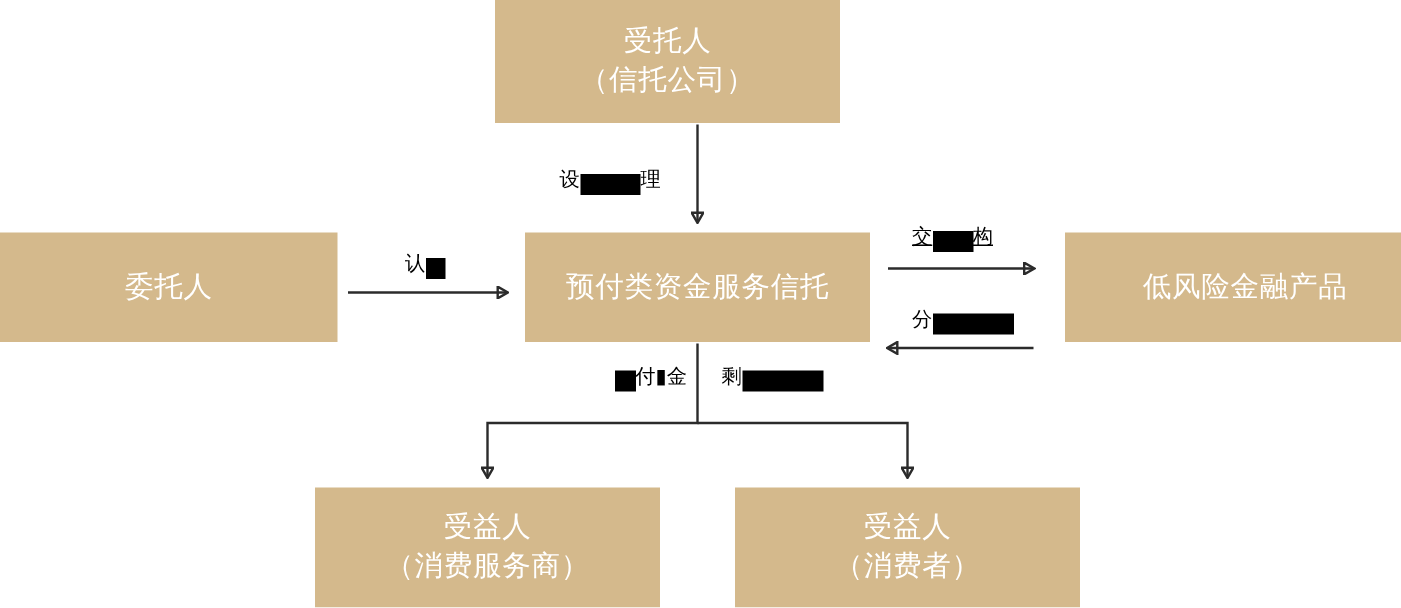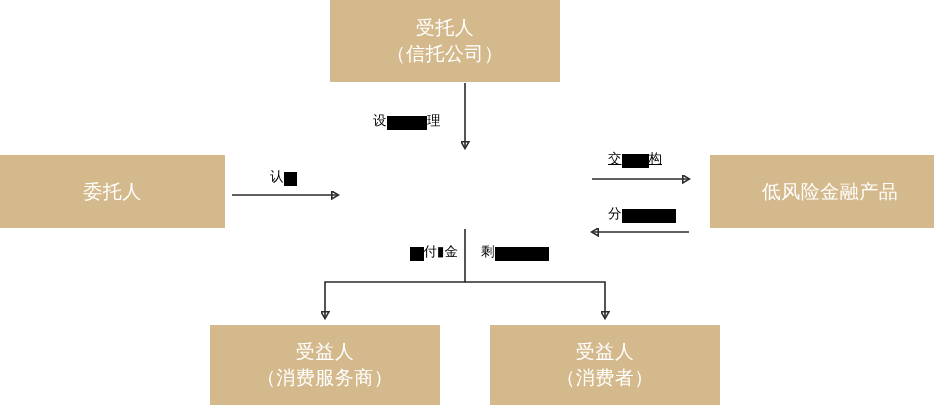--- a/index.html
+++ b/index.html
@@ -81,20 +81,23 @@
 
   <div class="node" id="node-trustee">
     <span class="txt">受托人
 （信托公司）</span>
   </div>
 
   <div class="node" id="node-settlor">
     <span class="txt">委托人</span>
   </div>
 
+  <div class="node" id="node-trust">
+    <span class="txt">预付类资金服务信托</span>
+  </div>
 
   <div class="node" id="node-product">
     <span class="txt">低风险金融产品</span>
   </div>
 
   <div class="node" id="node-beneficiary-a">
     <span class="txt">受益人
 （消费服务商）</span>
   </div>
 

